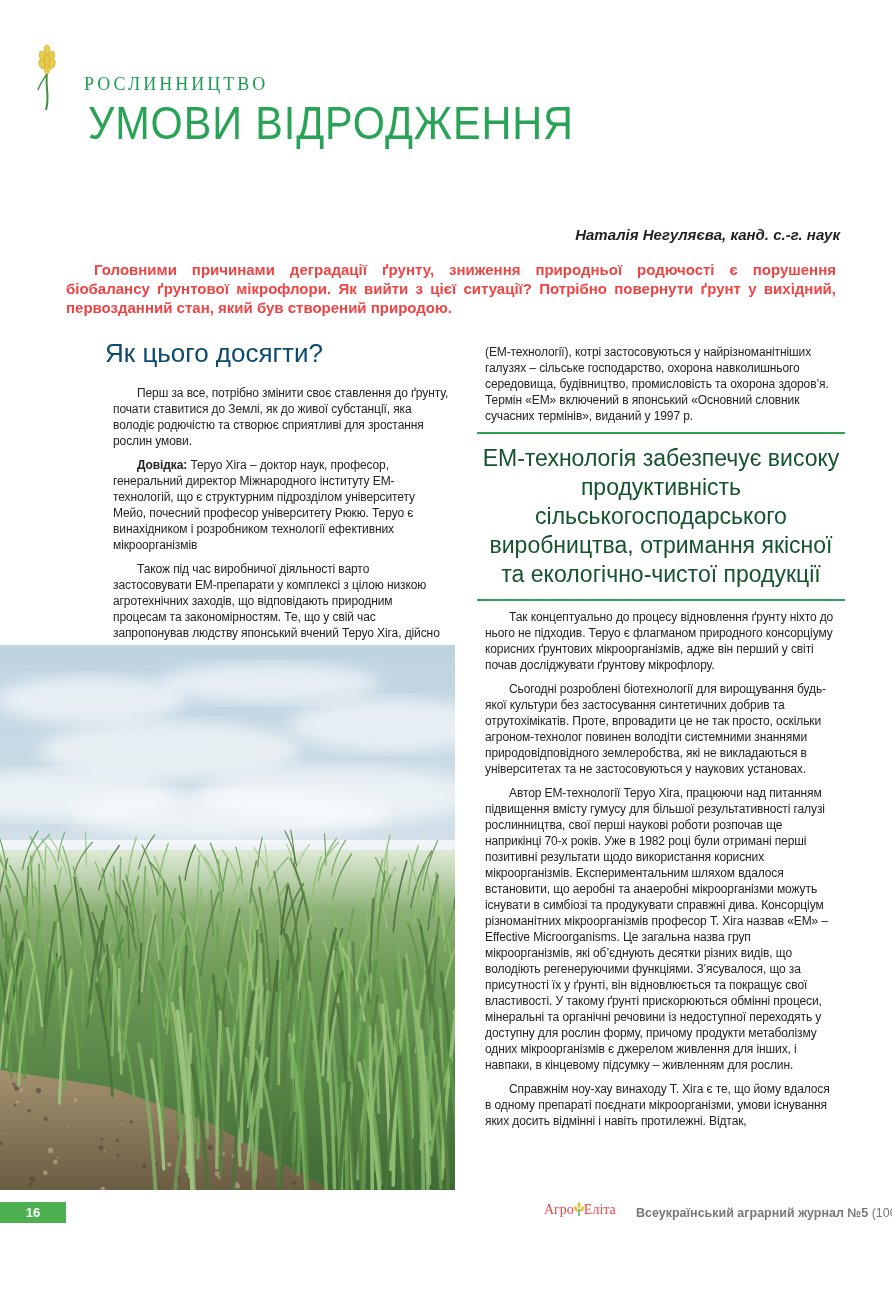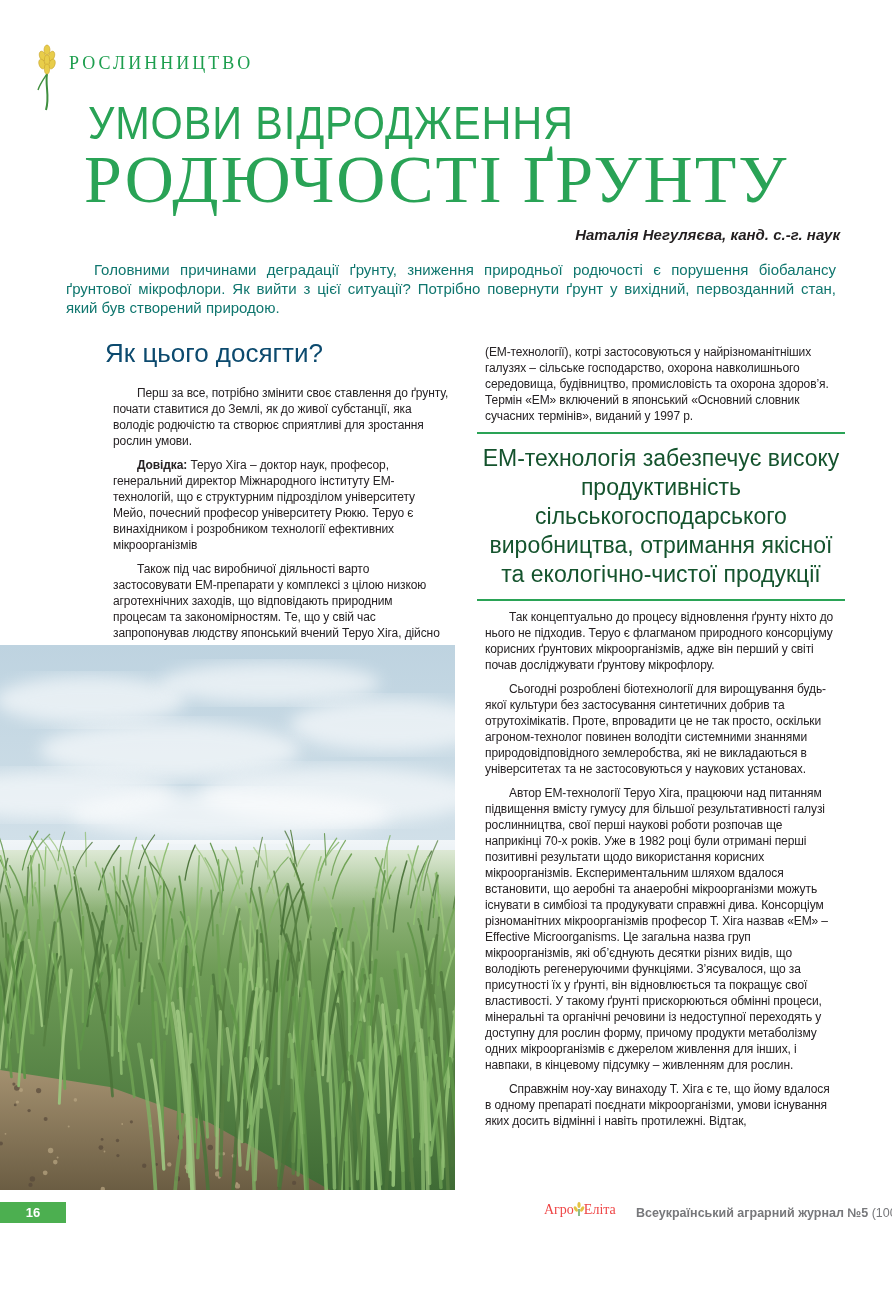--- a/index.html
+++ b/index.html
@@ -1,34 +1,34 @@
 <!DOCTYPE html>
 <html lang="uk"><head>
 <meta charset="utf-8">
 <style>
   html,body{margin:0;padding:0;background:#fff;}
   .page{position:relative;width:892px;height:1296px;background:#ffffff;margin:0 auto;
         font-family:"Liberation Sans",sans-serif;color:#262224;overflow:hidden;}
 
   
-  .section-header{position:absolute;left:34px;top:44px;display:flex;align-items:flex-start;gap:9px;}
+  .section-header{position:absolute;left:34px;top:44px;display:flex;align-items:center;gap:24px;}
   .section-label{color:#1d9e4e;font-family:"Liberation Serif",serif;font-size:18px;
                  letter-spacing:3px;margin-top:9px;font-weight:400;}
 
   
   .title1{position:absolute;left:88px;top:96px;margin:0;color:#29a356;font-weight:400;
           font-size:46px;letter-spacing:1px;transform:scaleX(.9);transform-origin:left top;white-space:nowrap;}
   .title2{position:absolute;left:84px;top:140px;margin:0;color:#29a356;font-weight:400;
           font-family:"Liberation Serif",serif;font-size:68px;letter-spacing:2px;white-space:nowrap;}
   .author{position:absolute;top:226px;right:52px;font-style:italic;font-weight:600;
           font-size:15px;color:#231f20;text-align:right;}
 
   
-  .intro{position:absolute;left:66px;top:260px;width:770px;margin:0;font-weight:400;
-         font-size:15px;line-height:19px;text-align:justify;text-indent:28px;color:#0f766e;}
+  .intro{position:absolute;left:66px;top:260px;width:770px;margin:0;font-weight:700;
+         font-size:15px;line-height:19px;text-align:justify;text-indent:28px;color:#ef4444;}
 
   
   .col-left{position:absolute;left:105px;top:338px;width:352px;height:304px;overflow:hidden;}
   .subheading{margin:0 0 16px 0;color:#0c4a6e;font-weight:400;font-size:26px;}
   .body-p{margin:8px;font-size:12px;line-height:16px;text-indent:24px;letter-spacing:-0.1px;}
   .no-indent{text-indent:0;}
   .ref-label{font-weight:700;}
 
   .col-right{position:absolute;left:477px;top:336px;width:368px;}
   .rule{border:none;border-top:2px solid #2aa356;margin:8px 0;}
@@ -66,21 +66,20 @@
           <ellipse cx="18" cy="20" rx="3" ry="5" transform="rotate(18 18 20)"></ellipse>
           <ellipse cx="13" cy="16" rx="2.6" ry="5"></ellipse>
           <ellipse cx="13" cy="25" rx="2.6" ry="5"></ellipse>
         </g>
       </svg>
     </span>
     <span class="section-label">РОСЛИННИЦТВО</span>
   </div>
 
   <h1 class="title1">УМОВИ ВІДРОДЖЕННЯ</h1>
-  <h1 class="title2">РОДЮЧОСТІ ҐРУНТУ</h1>
   <div class="author">Наталія Негуляєва, канд. с.-г. наук</div>
 
   <p class="intro">Головними причинами деградації ґрунту, зниження природньої родючості є порушення біобалансу ґрунтової мікрофлори. Як вийти з цієї ситуації? Потрібно повернути ґрунт у вихідний, первозданний стан, який був створений природою.</p>
 
   <div class="col-left">
     <h3 class="subheading">Як цього досягти?</h3>
     <p class="body-p">Перш за все, потрібно змінити своє ставлення до ґрунту, почати ставитися до Землі, як до живої субстанції, яка володіє родючістю та створює сприятливі для зростання рослин умови.</p>
     <p class="body-p"><span class="ref-label">Довідка:</span><span> Теруо Хіга – доктор наук, професор, генеральний директор Міжнародного інституту ЕМ-технологій, що є структурним підрозділом університету Мейо, почесний професор університету Рюкю. Теруо є винахідником і розробником технології ефективних мікроорганізмів</span></p>
     <p class="body-p">Також під час виробничої діяльності варто застосовувати ЕМ-препарати у комплексі з цілою низкою агротехнічних заходів, що відповідають природним процесам та закономірностям. Те, що у свій час запропонував людству японський вчений Теруо Хіга, дійсно стало феноменальним відкриттям.</p>
   </div>

